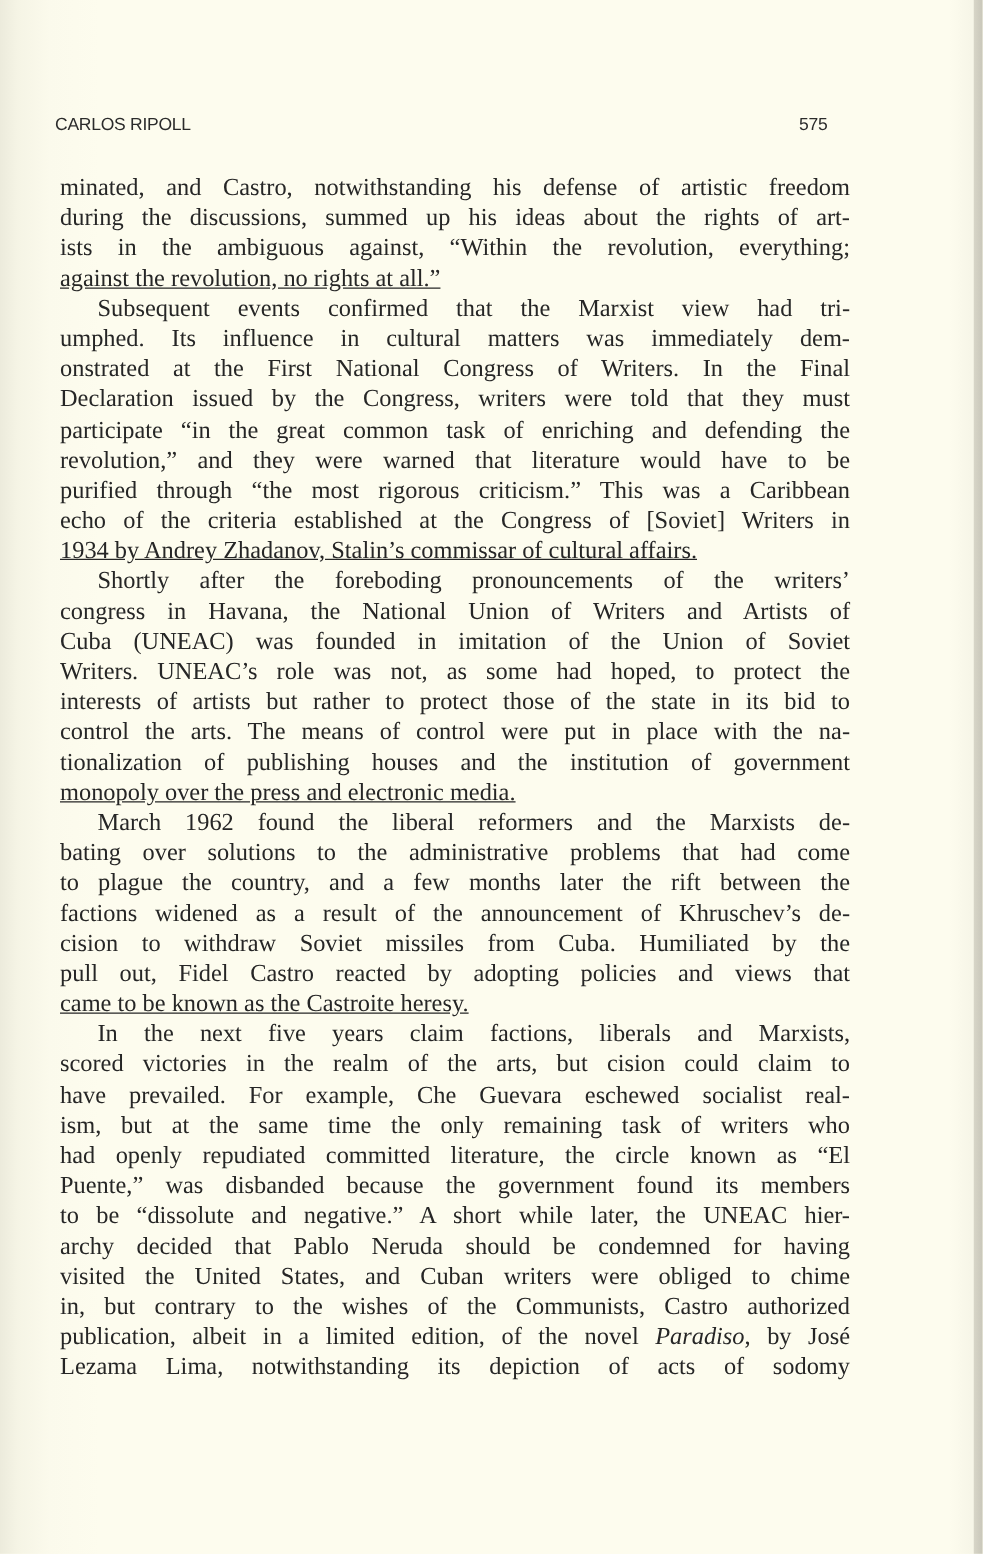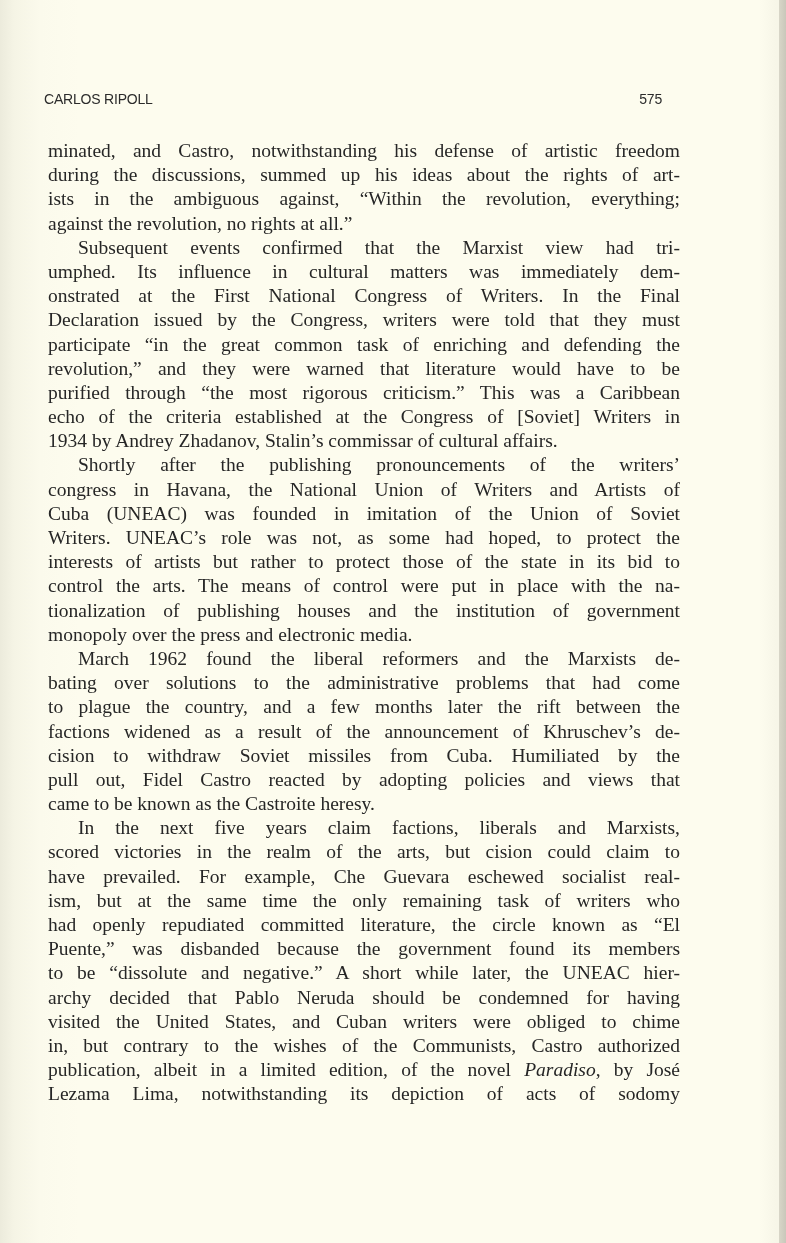--- a/index.html
+++ b/index.html
@@ -59,20 +59,21 @@
     height: 24.2px;
     line-height: 24.2px;
     white-space: nowrap;
     text-align: justify;
     text-align-last: justify;
     overflow: visible;
   }
   .line.end {
     text-align: left;
     text-align-last: left;
+    text-decoration: underline;
   }
   .line.indent {
     padding-left: 30px;
   }
   .line em {
   }
 </style>
 </head>
 <body>
 
@@ -92,21 +93,21 @@
         <div class="line end">against the revolution, no rights at all.”</div>
         <div class="line indent">Subsequent events confirmed that the Marxist view had tri-</div>
         <div class="line">umphed. Its influence in cultural matters was immediately dem-</div>
         <div class="line">onstrated at the First National Congress of Writers. In the Final</div>
         <div class="line">Declaration issued by the Congress, writers were told that they must</div>
         <div class="line">participate “in the great common task of enriching and defending the</div>
         <div class="line">revolution,” and they were warned that literature would have to be</div>
         <div class="line">purified through “the most rigorous criticism.” This was a Caribbean</div>
         <div class="line">echo of the criteria established at the Congress of [Soviet] Writers in</div>
         <div class="line end">1934 by Andrey Zhadanov, Stalin’s commissar of cultural affairs.</div>
-        <div class="line indent">Shortly after the publishing pronouncements of the writers’</div>
+        <div class="line indent">Shortly after the foreboding pronouncements of the writers’</div>
         <div class="line">congress in Havana, the National Union of Writers and Artists of</div>
         <div class="line">Cuba (UNEAC) was founded in imitation of the Union of Soviet</div>
         <div class="line">Writers. UNEAC’s role was not, as some had hoped, to protect the</div>
         <div class="line">interests of artists but rather to protect those of the state in its bid to</div>
         <div class="line">control the arts. The means of control were put in place with the na-</div>
         <div class="line">tionalization of publishing houses and the institution of government</div>
         <div class="line end">monopoly over the press and electronic media.</div>
         <div class="line indent">March 1962 found the liberal reformers and the Marxists de-</div>
         <div class="line">bating over solutions to the administrative problems that had come</div>
         <div class="line">to plague the country, and a few months later the rift between the</div>

